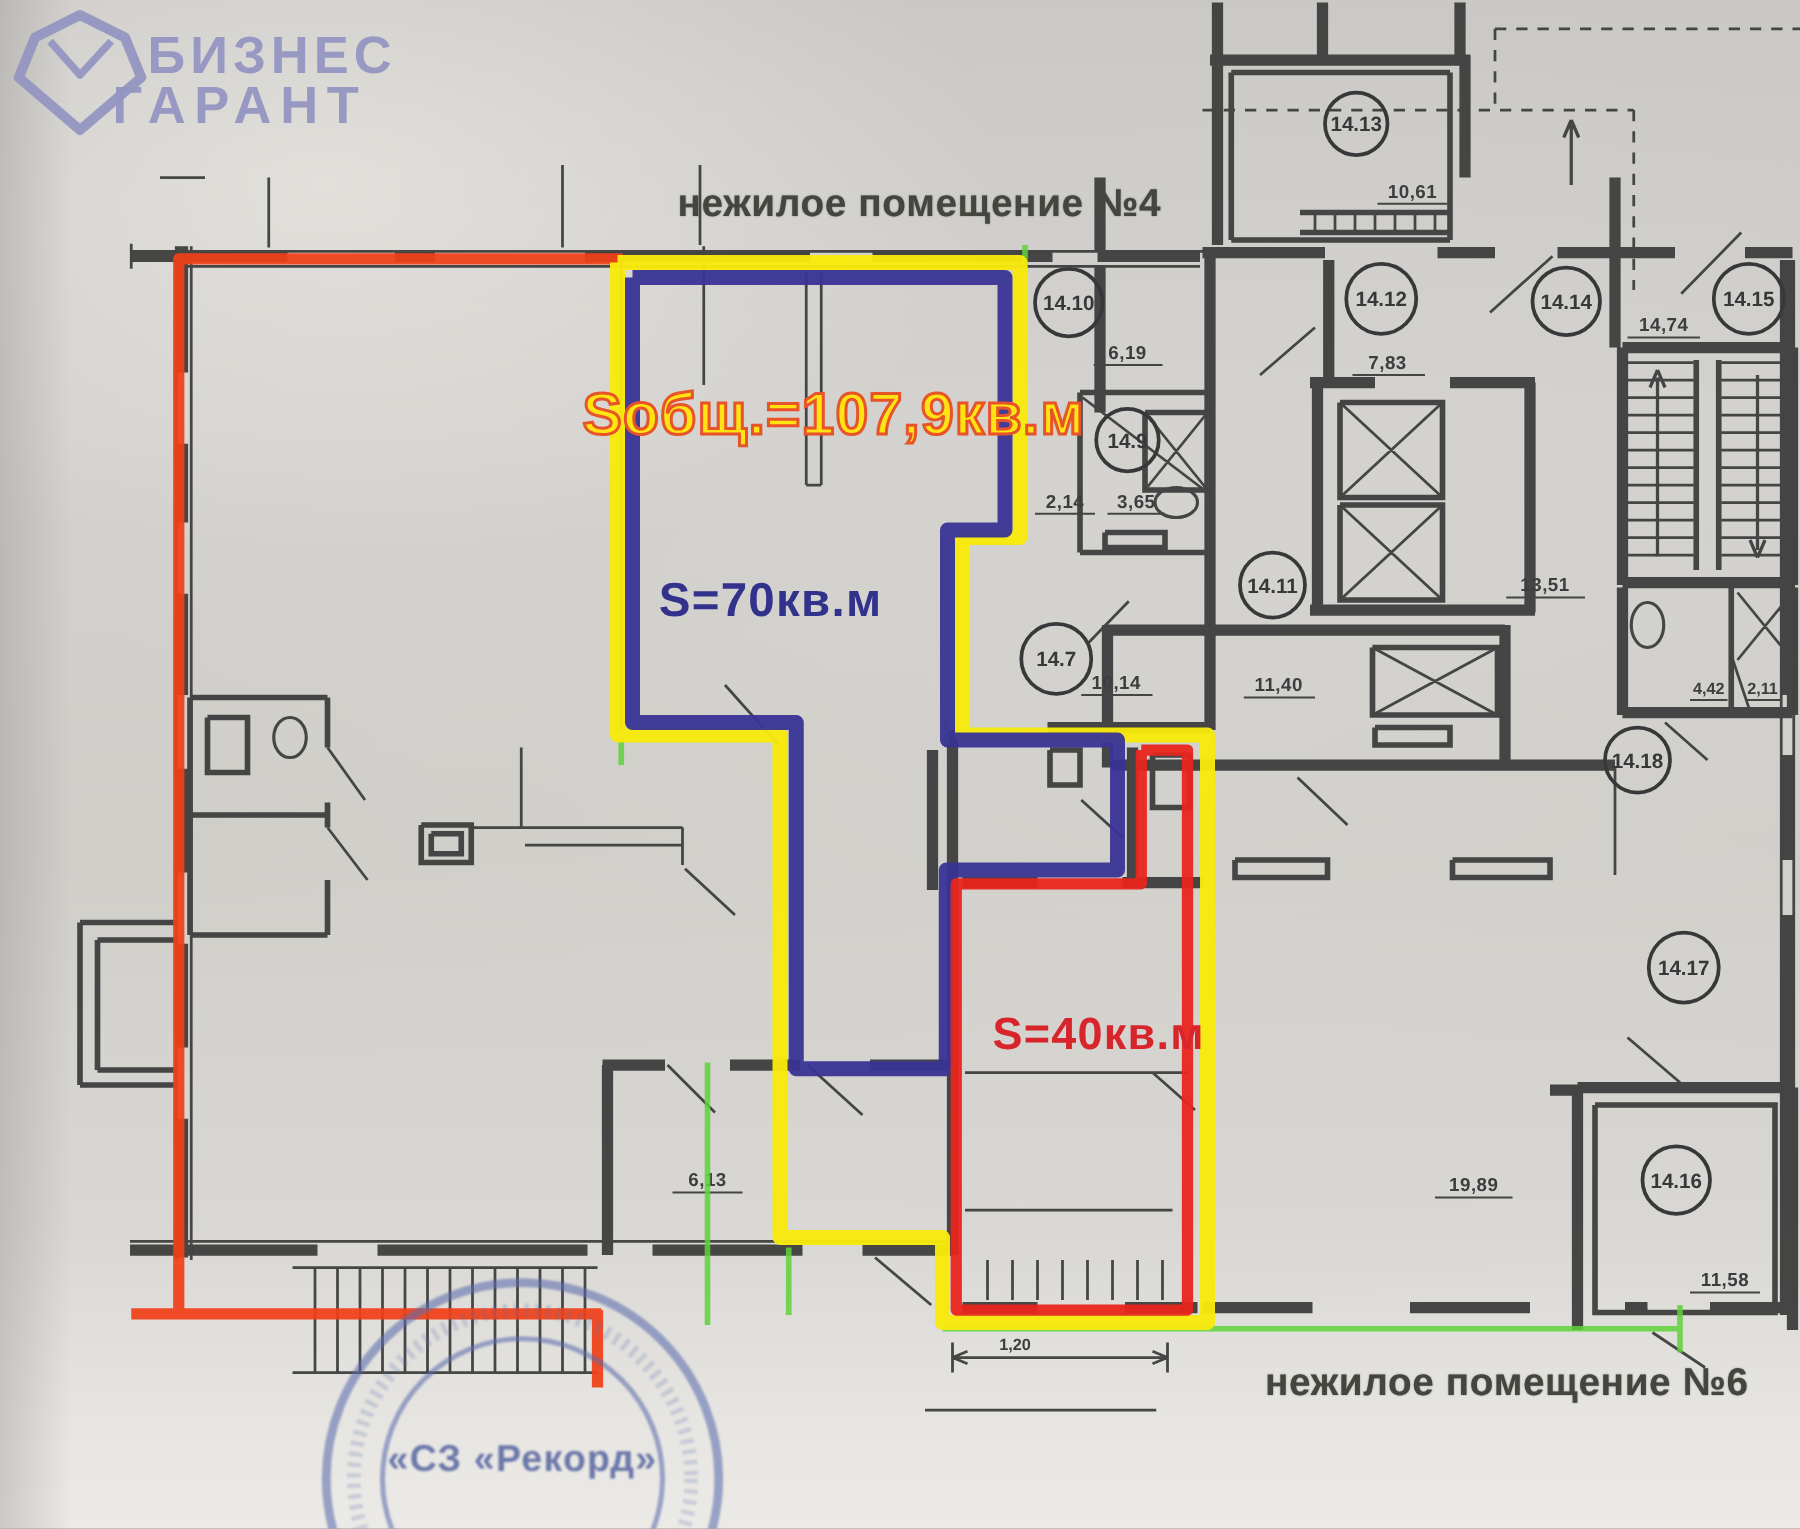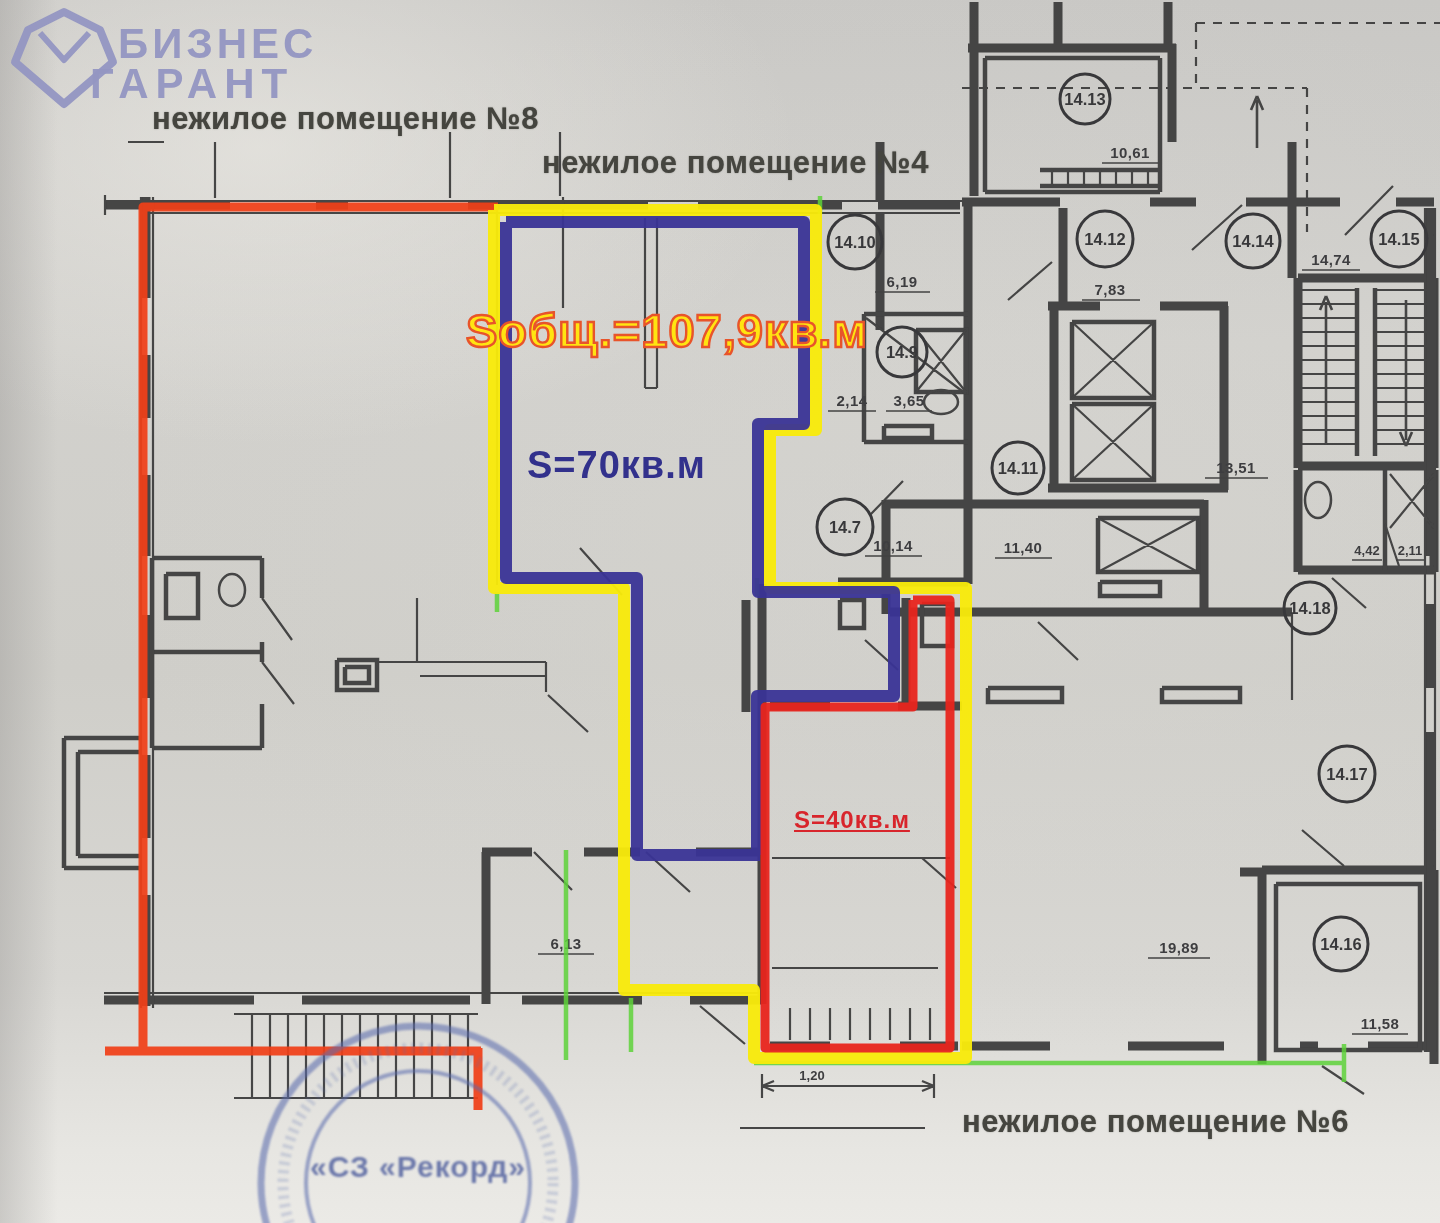--- a/index.html
+++ b/index.html
@@ -18,21 +18,21 @@
     color:#45453f;font-size:31px;font-weight:600;letter-spacing:.5px;white-space:nowrap;
     text-shadow:0 0 1.4px rgba(70,70,64,.6);
   }
   .annot-total{
     font-size:47px;font-weight:800;white-space:nowrap;color:#ffe411;
     -webkit-text-stroke:2.4px #e8542a;
     text-shadow:0 0 1px rgba(232,84,42,.75);
     letter-spacing:1px;
   }
   .annot-70{color:#32318c;font-size:38px;font-weight:800;white-space:nowrap;letter-spacing:1px;}
-  .annot-40{color:#d8252c;font-size:24px;font-weight:800;white-space:nowrap;letter-spacing:1px;text-decoration:underline;}
+  .annot-40{color:#d8252c;font-size:36px;font-weight:800;white-space:nowrap;letter-spacing:1px;}
   .logo-text{color:rgba(148,150,194,.96);font-weight:800;font-size:42px;letter-spacing:4px;white-space:nowrap;}
   .room-num{font-size:16.5px;font-weight:700;fill:#39393a;}
   .dim-text{font-size:15px;font-weight:700;fill:#3e3e40;letter-spacing:.4px;}
   .dim-small{font-size:13px;font-weight:700;fill:#3e3e40;}
   .stamp-text{font-size:30px;font-weight:700;fill:#51619f;letter-spacing:1px;}
 </style>
 </head>
 <body>
 
 <div class="screen">
@@ -208,21 +208,20 @@
 
     <g stroke="rgba(148,150,194,.95)" stroke-width="8" fill="none" stroke-linejoin="round">
       <path d="M64,12 L100,30 L113,62 L64,104 L15,62 L28,30 Z"></path>
       <path d="M40,33 L64,60 L89,33" stroke-width="6"></path>
     </g>
   </svg>
 
   <div class="abs logo-text" style="left:90px;top:60px;letter-spacing:7px;">ГАРАНТ</div>
   <div class="abs logo-text" style="left:118px;top:20px;">БИЗНЕС</div>
 
-  <div class="abs premise-label" style="left:152px;top:101px;">нежилое помещение №8</div>
   <div class="abs premise-label" style="left:542px;top:145px;">нежилое помещение №4</div>
-  <div class="abs premise-label" style="left:962px;top:1088px;margin-top:16px;">нежилое помещение №6</div>
+  <div class="abs premise-label" style="left:1012px;top:1088px;">нежилое помещение №6</div>
 
   <div class="abs annot-total" style="left:466px;top:303px;">Sобщ.=107,9кв.м</div>
-  <div class="abs annot-70" style="left:527px;top:444px;">S=70кв.м</div>
+  <div class="abs annot-70" style="left:527px;top:460px;">S=70кв.м</div>
   <div class="abs annot-40" style="left:794px;top:806px;">S=40кв.м</div>
 
 </div>
 
 </body></html>

